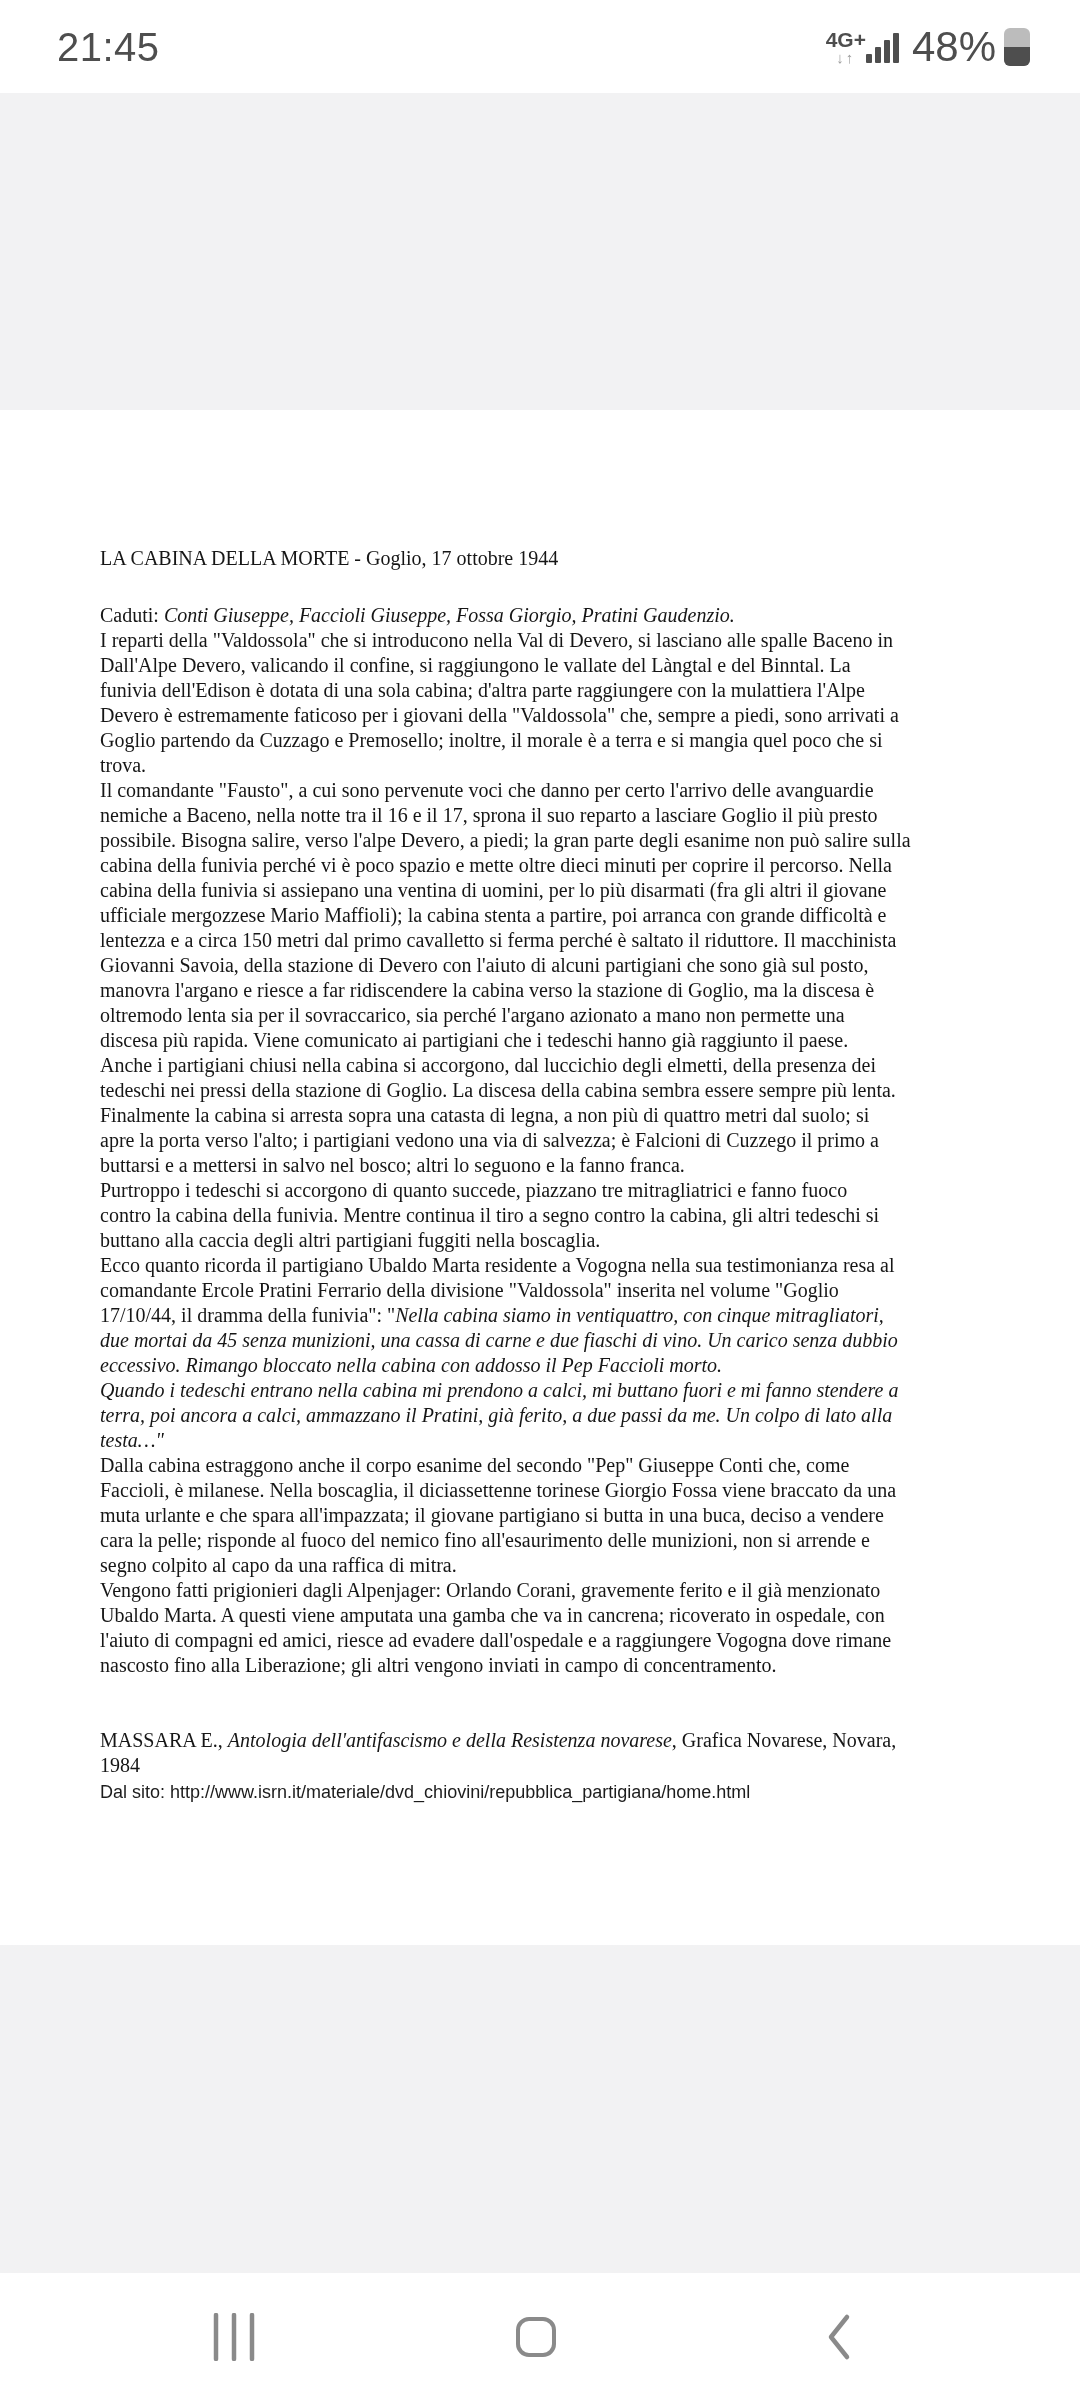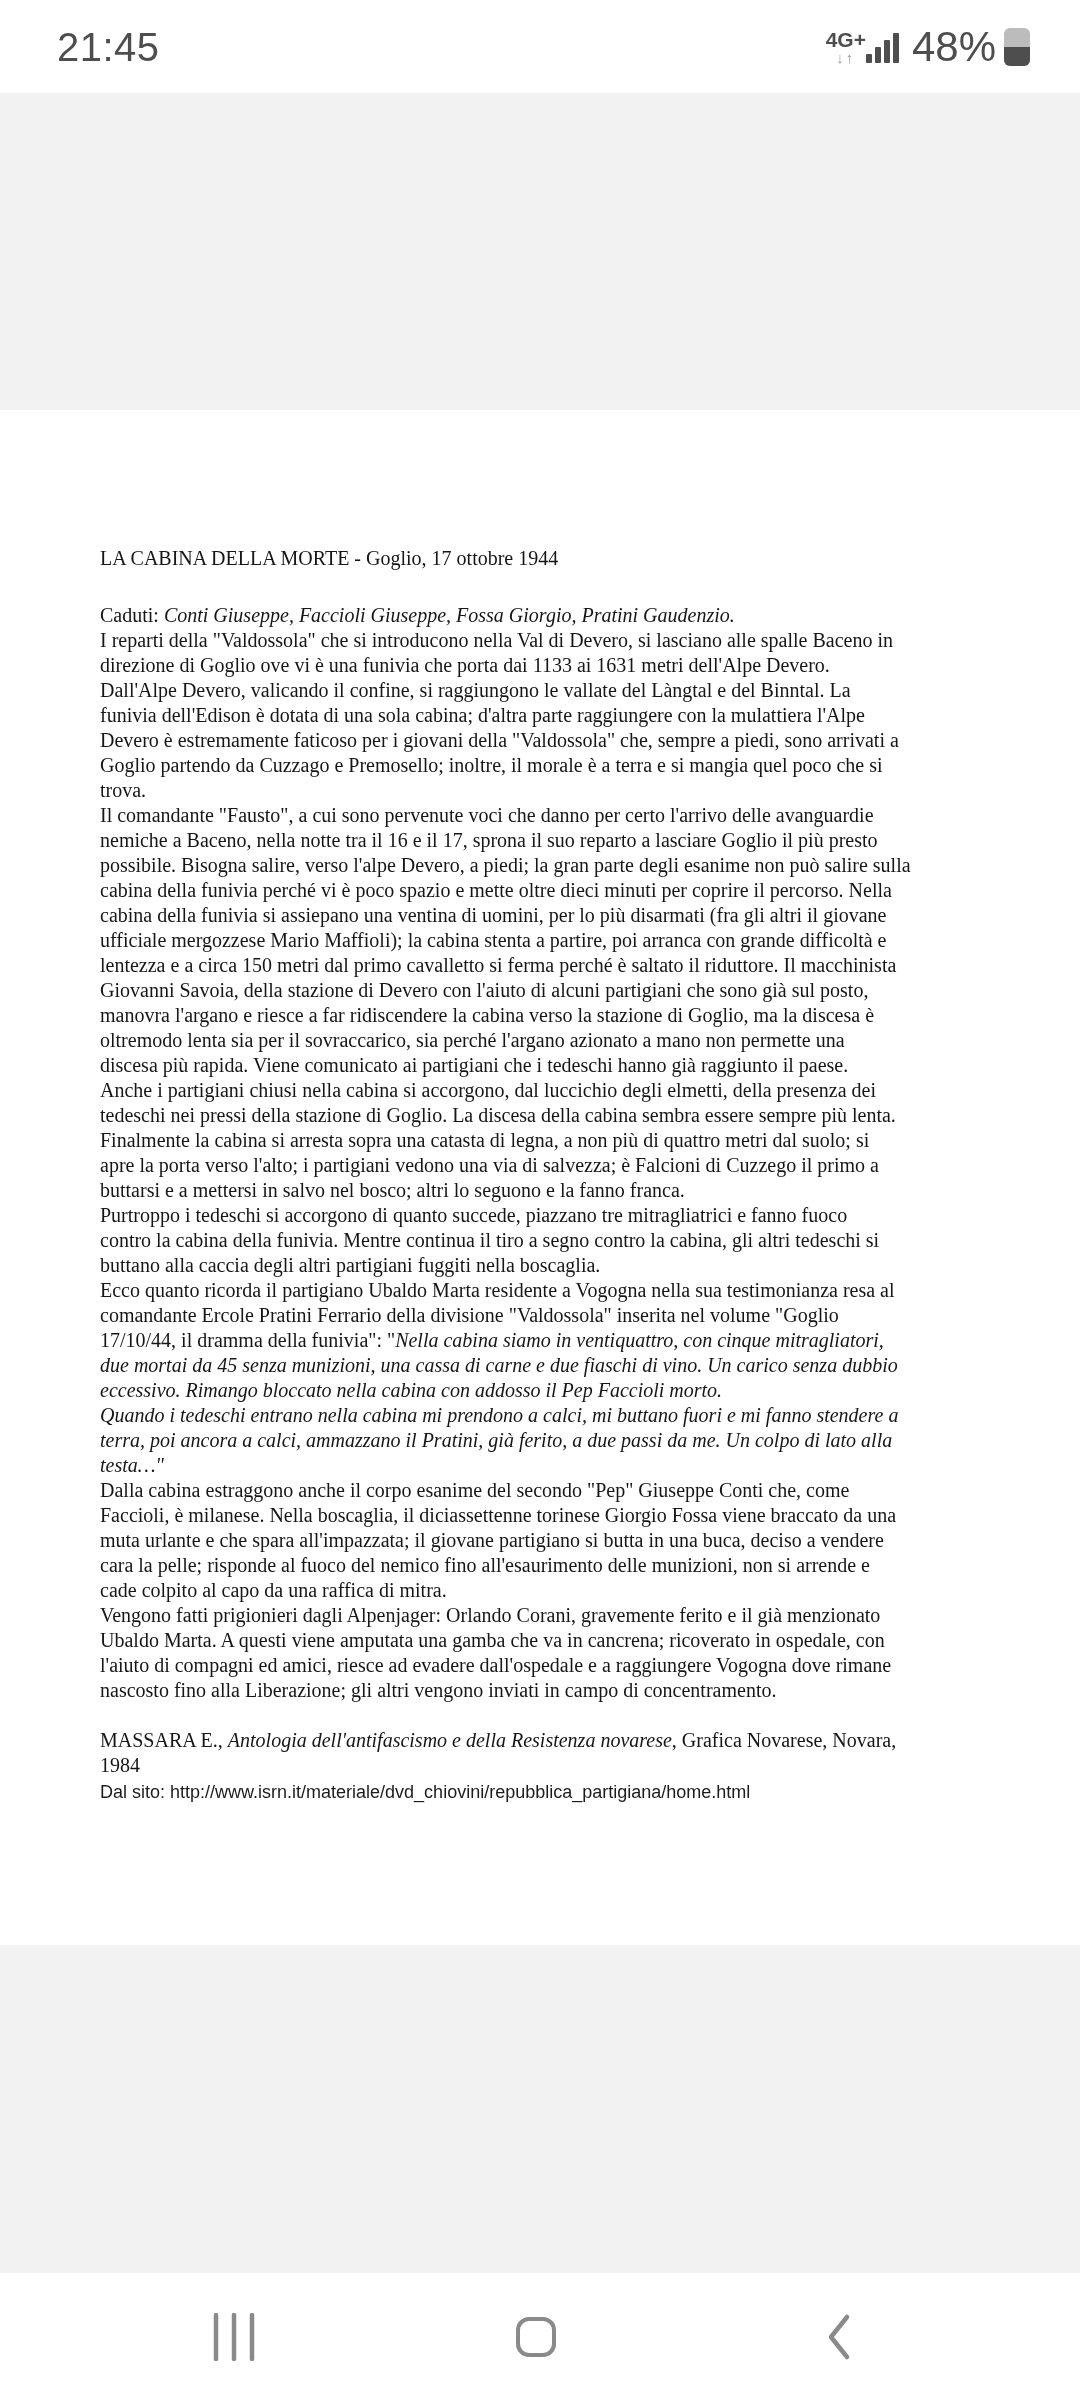--- a/index.html
+++ b/index.html
@@ -83,21 +83,20 @@
     </div>
   </div>
 
   <div class="gap-top"></div>
 
   <div class="page">
     <div class="doc-title doc-line">LA CABINA DELLA MORTE - Goglio, 17 ottobre 1944</div>
     <div id="doc-lines" class="doc-body">
         <div class="doc-line"><span>Caduti: </span><i>Conti Giuseppe, Faccioli Giuseppe, Fossa Giorgio, Pratini Gaudenzio.</i></div>
         <div class="doc-line"><span>I reparti della "Valdossola" che si introducono nella Val di Devero, si lasciano alle spalle Baceno in</span></div>
-        <div class="doc-line"><span>direzione di Goglio ove vi è una funivia che porta dai 1133 ai 1631 metri dell'Alpe Devero.</span></div>
         <div class="doc-line"><span>Dall'Alpe Devero, valicando il confine, si raggiungono le vallate del Làngtal e del Binntal. La</span></div>
         <div class="doc-line"><span>funivia dell'Edison è dotata di una sola cabina; d'altra parte raggiungere con la mulattiera l'Alpe</span></div>
         <div class="doc-line"><span>Devero è estremamente faticoso per i giovani della "Valdossola" che, sempre a piedi, sono arrivati a</span></div>
         <div class="doc-line"><span>Goglio partendo da Cuzzago e Premosello; inoltre, il morale è a terra e si mangia quel poco che si</span></div>
         <div class="doc-line"><span>trova.</span></div>
         <div class="doc-line"><span>Il comandante "Fausto", a cui sono pervenute voci che danno per certo l'arrivo delle avanguardie</span></div>
         <div class="doc-line"><span>nemiche a Baceno, nella notte tra il 16 e il 17, sprona il suo reparto a lasciare Goglio il più presto</span></div>
         <div class="doc-line"><span>possibile. Bisogna salire, verso l'alpe Devero, a piedi; la gran parte degli esanime non può salire sulla</span></div>
         <div class="doc-line"><span>cabina della funivia perché vi è poco spazio e mette oltre dieci minuti per coprire il percorso. Nella</span></div>
         <div class="doc-line"><span>cabina della funivia si assiepano una ventina di uomini, per lo più disarmati (fra gli altri il giovane</span></div>
@@ -120,21 +119,21 @@
         <div class="doc-line"><span>17/10/44, il dramma della funivia": "</span><i>Nella cabina siamo in ventiquattro, con cinque mitragliatori,</i></div>
         <div class="doc-line"><i>due mortai da 45 senza munizioni, una cassa di carne e due fiaschi di vino. Un carico senza dubbio</i></div>
         <div class="doc-line"><i>eccessivo. Rimango bloccato nella cabina con addosso il Pep Faccioli morto.</i></div>
         <div class="doc-line"><i>Quando i tedeschi entrano nella cabina mi prendono a calci, mi buttano fuori e mi fanno stendere a</i></div>
         <div class="doc-line"><i>terra, poi ancora a calci, ammazzano il Pratini, già ferito, a due passi da me. Un colpo di lato alla</i></div>
         <div class="doc-line"><i>testa…"</i></div>
         <div class="doc-line"><span>Dalla cabina estraggono anche il corpo esanime del secondo "Pep" Giuseppe Conti che, come</span></div>
         <div class="doc-line"><span>Faccioli, è milanese. Nella boscaglia, il diciassettenne torinese Giorgio Fossa viene braccato da una</span></div>
         <div class="doc-line"><span>muta urlante e che spara all'impazzata; il giovane partigiano si butta in una buca, deciso a vendere</span></div>
         <div class="doc-line"><span>cara la pelle; risponde al fuoco del nemico fino all'esaurimento delle munizioni, non si arrende e</span></div>
-        <div class="doc-line"><span>cade colpito al capo da una raffica di mitra.</span></div>
+        <div class="doc-line"><span>segno colpito al capo da una raffica di mitra.</span></div>
         <div class="doc-line"><span>Vengono fatti prigionieri dagli Alpenjager: Orlando Corani, gravemente ferito e il già menzionato</span></div>
         <div class="doc-line"><span>Ubaldo Marta. A questi viene amputata una gamba che va in cancrena; ricoverato in ospedale, con</span></div>
         <div class="doc-line"><span>l'aiuto di compagni ed amici, riesce ad evadere dall'ospedale e a raggiungere Vogogna dove rimane</span></div>
         <div class="doc-line"><span>nascosto fino alla Liberazione; gli altri vengono inviati in campo di concentramento.</span></div>
       </div>
     <div id="bib-lines" class="doc-bib">
         <div class="doc-line"><span>MASSARA E., </span><i>Antologia dell'antifascismo e della Resistenza novarese</i><span>, Grafica Novarese, Novara,</span></div>
         <div class="doc-line"><span>1984</span></div>
       </div>
     <div class="source-line">Dal sito: http://www.isrn.it/materiale/dvd_chiovini/repubblica_partigiana/home.html</div>

